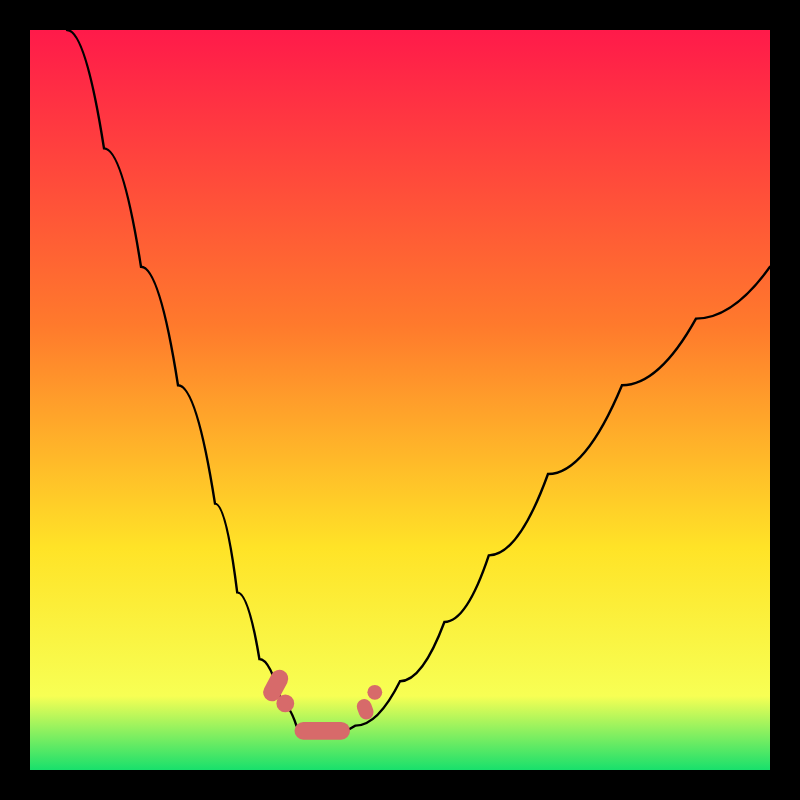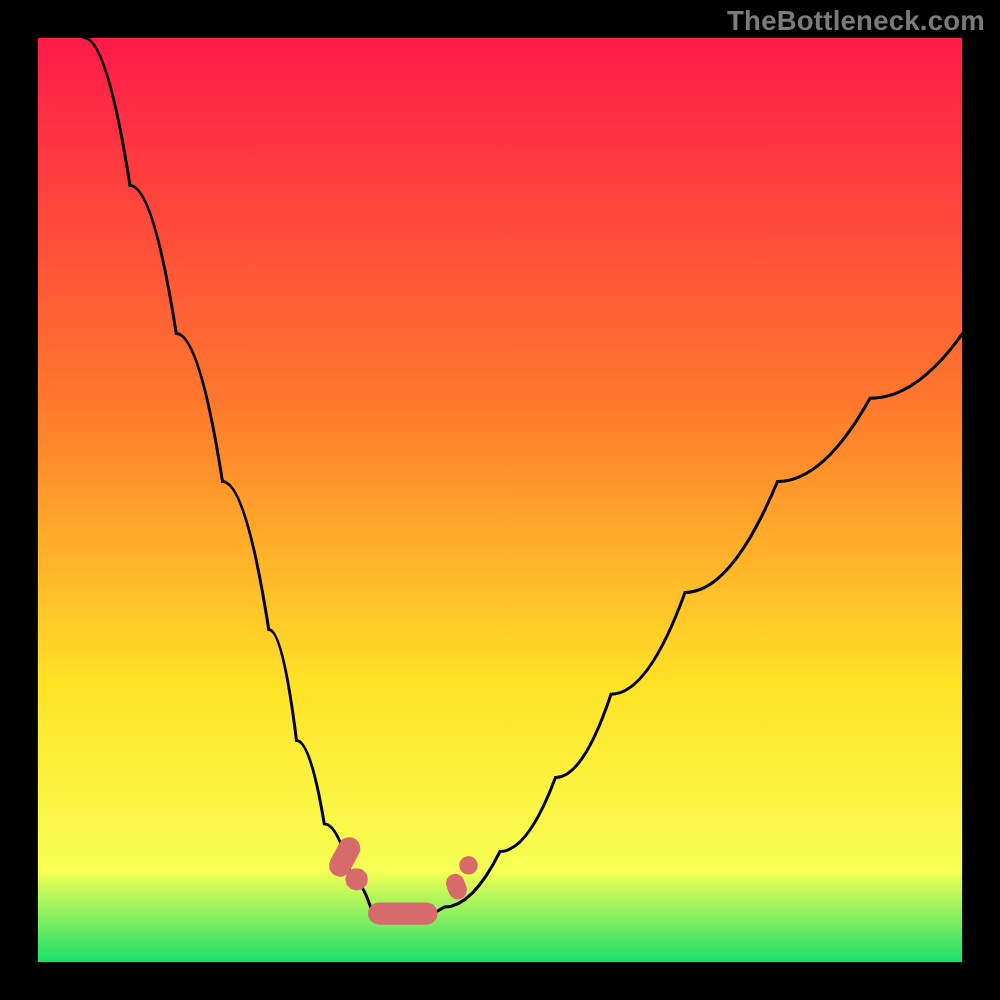--- a/index.html
+++ b/index.html
@@ -38,21 +38,20 @@
     user-select: none;
   }
   svg {
     display: block;
   }
 </style>
 </head>
 <body>
 
 <div class="frame">
-  <div class="attribution">TheBottleneck.com</div>
 
   <div class="plot">
     <svg id="plot-svg" width="740" height="740" viewBox="0 0 740 740">
       <defs>
         <linearGradient id="bg-grad" x1="0" y1="0" x2="0" y2="1">
           <stop id="g0" offset="0%" stop-color="#ff1a4a"></stop>
           <stop id="g1" offset="40%" stop-color="#ff7a2c"></stop>
           <stop id="g2" offset="70%" stop-color="#ffe327"></stop>
           <stop id="g3" offset="90%" stop-color="#f7ff54"></stop>
           <stop id="g4" offset="100%" stop-color="#18e06c"></stop>

